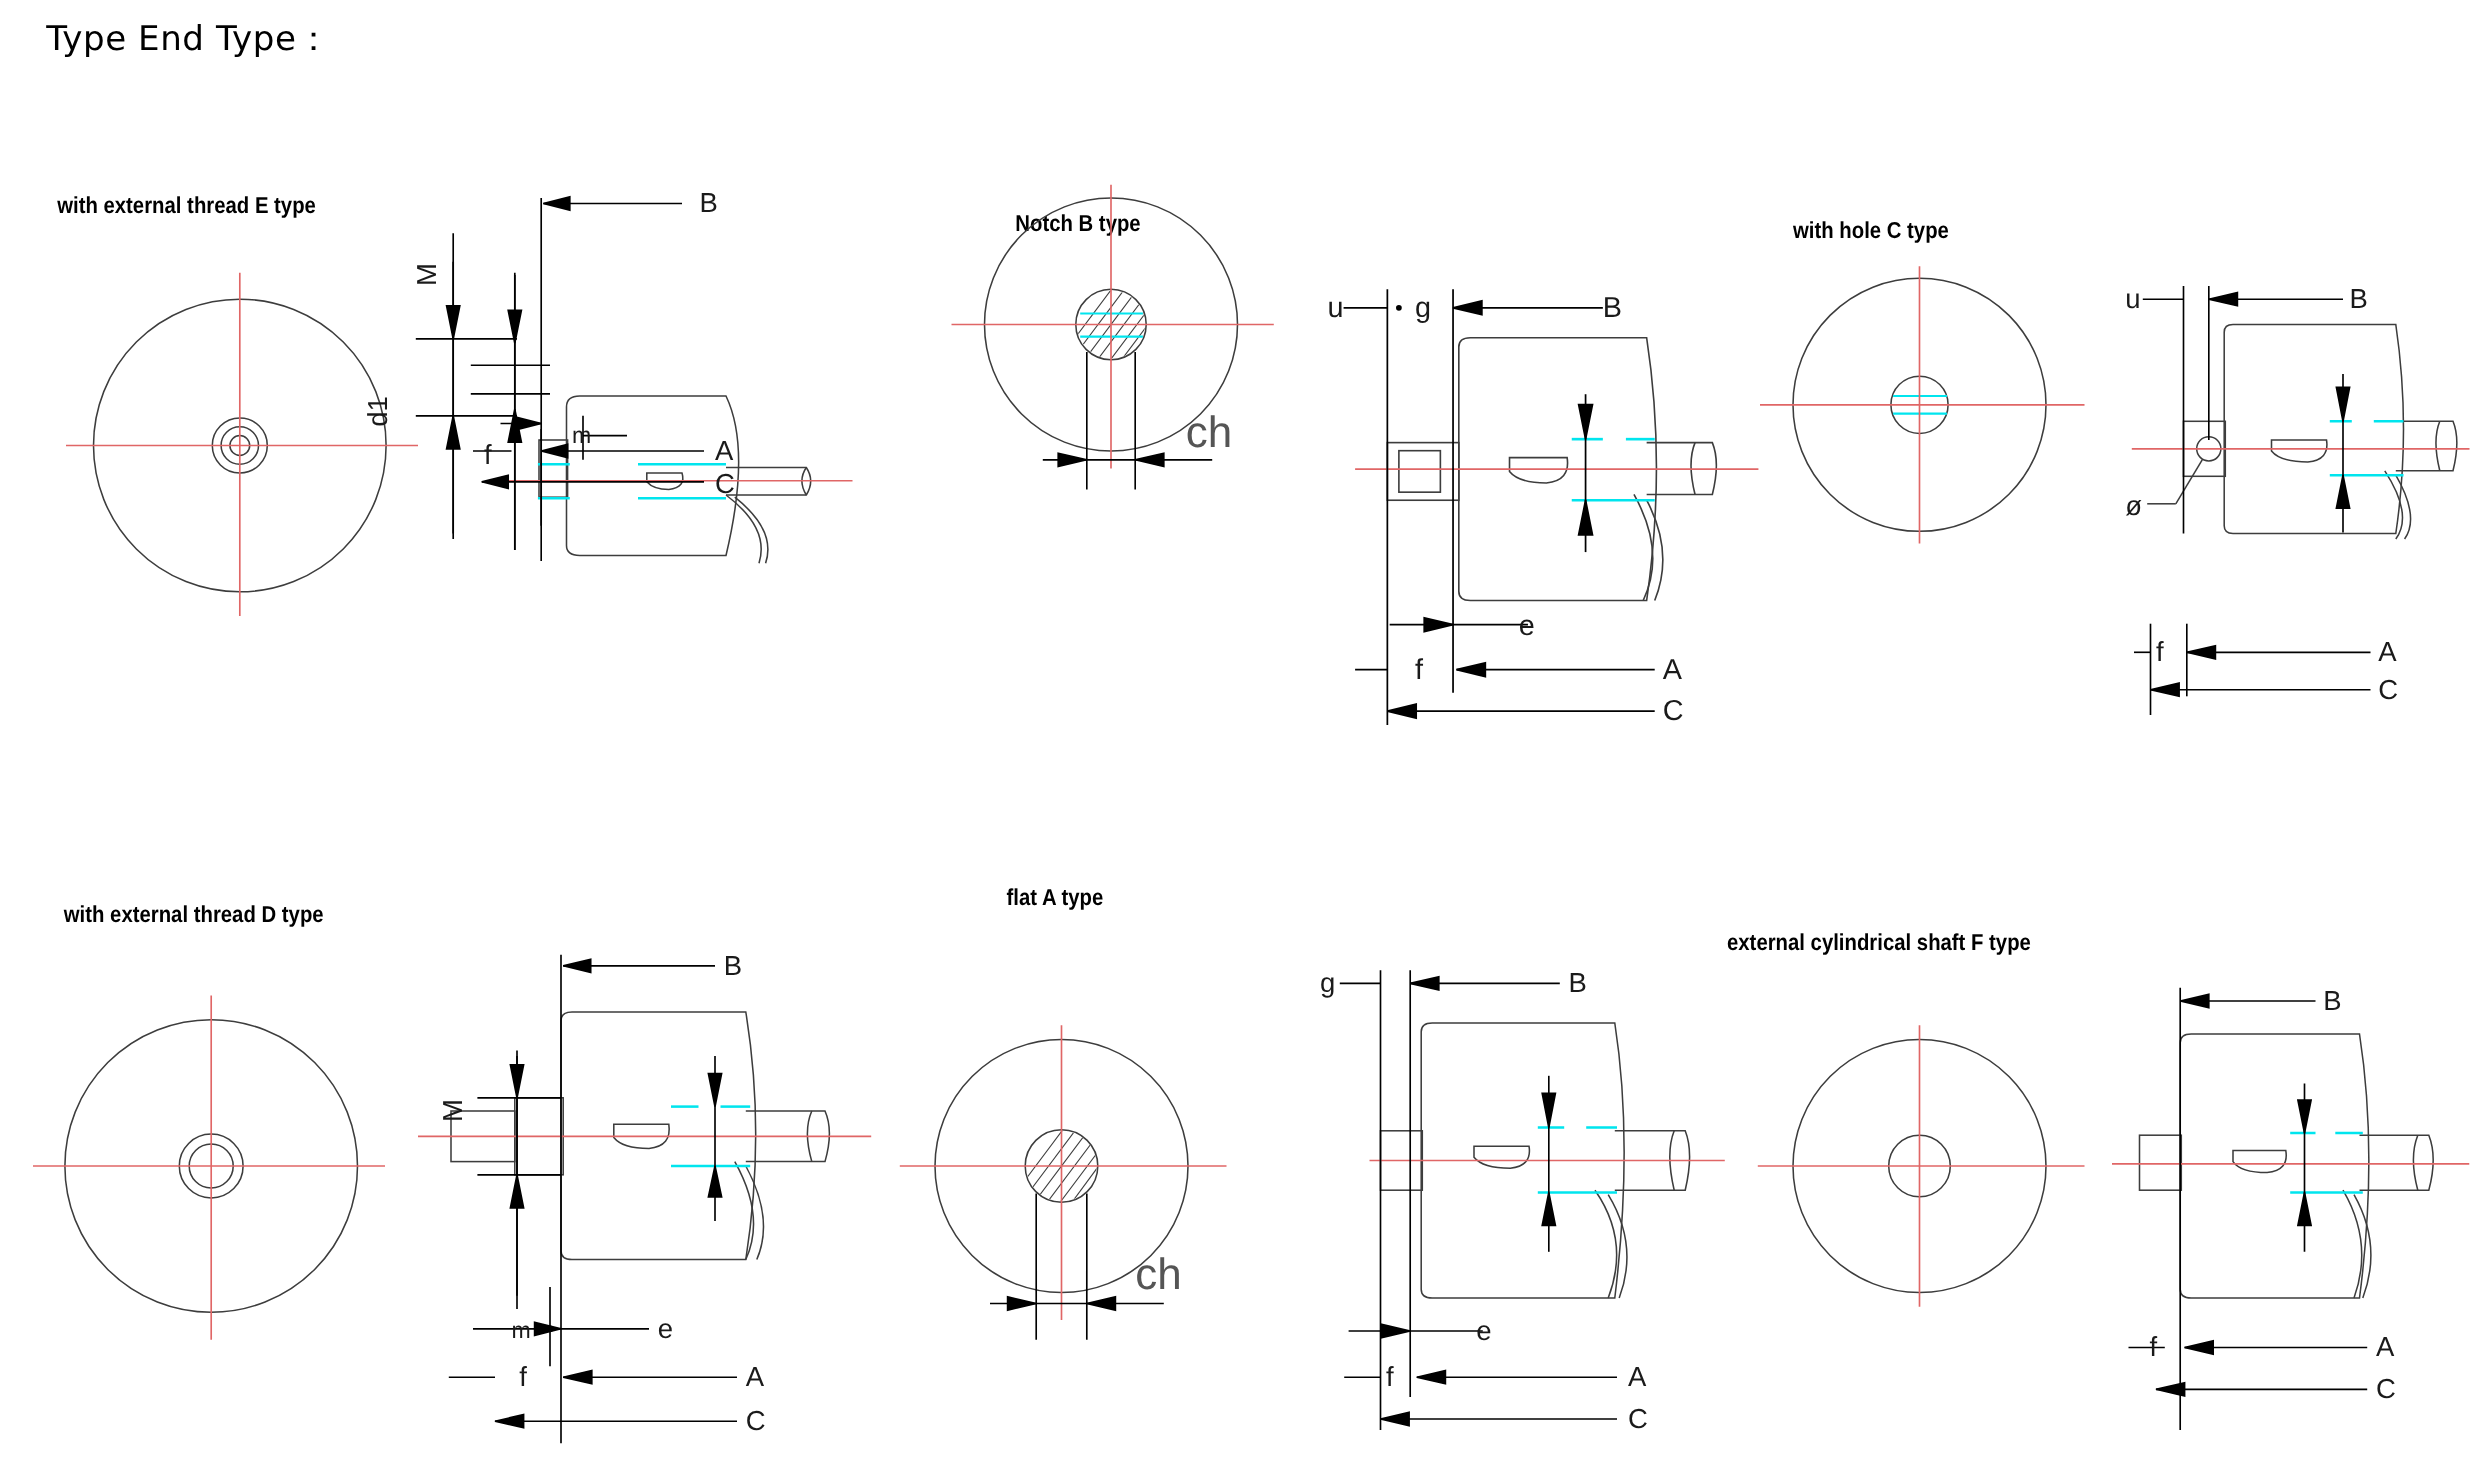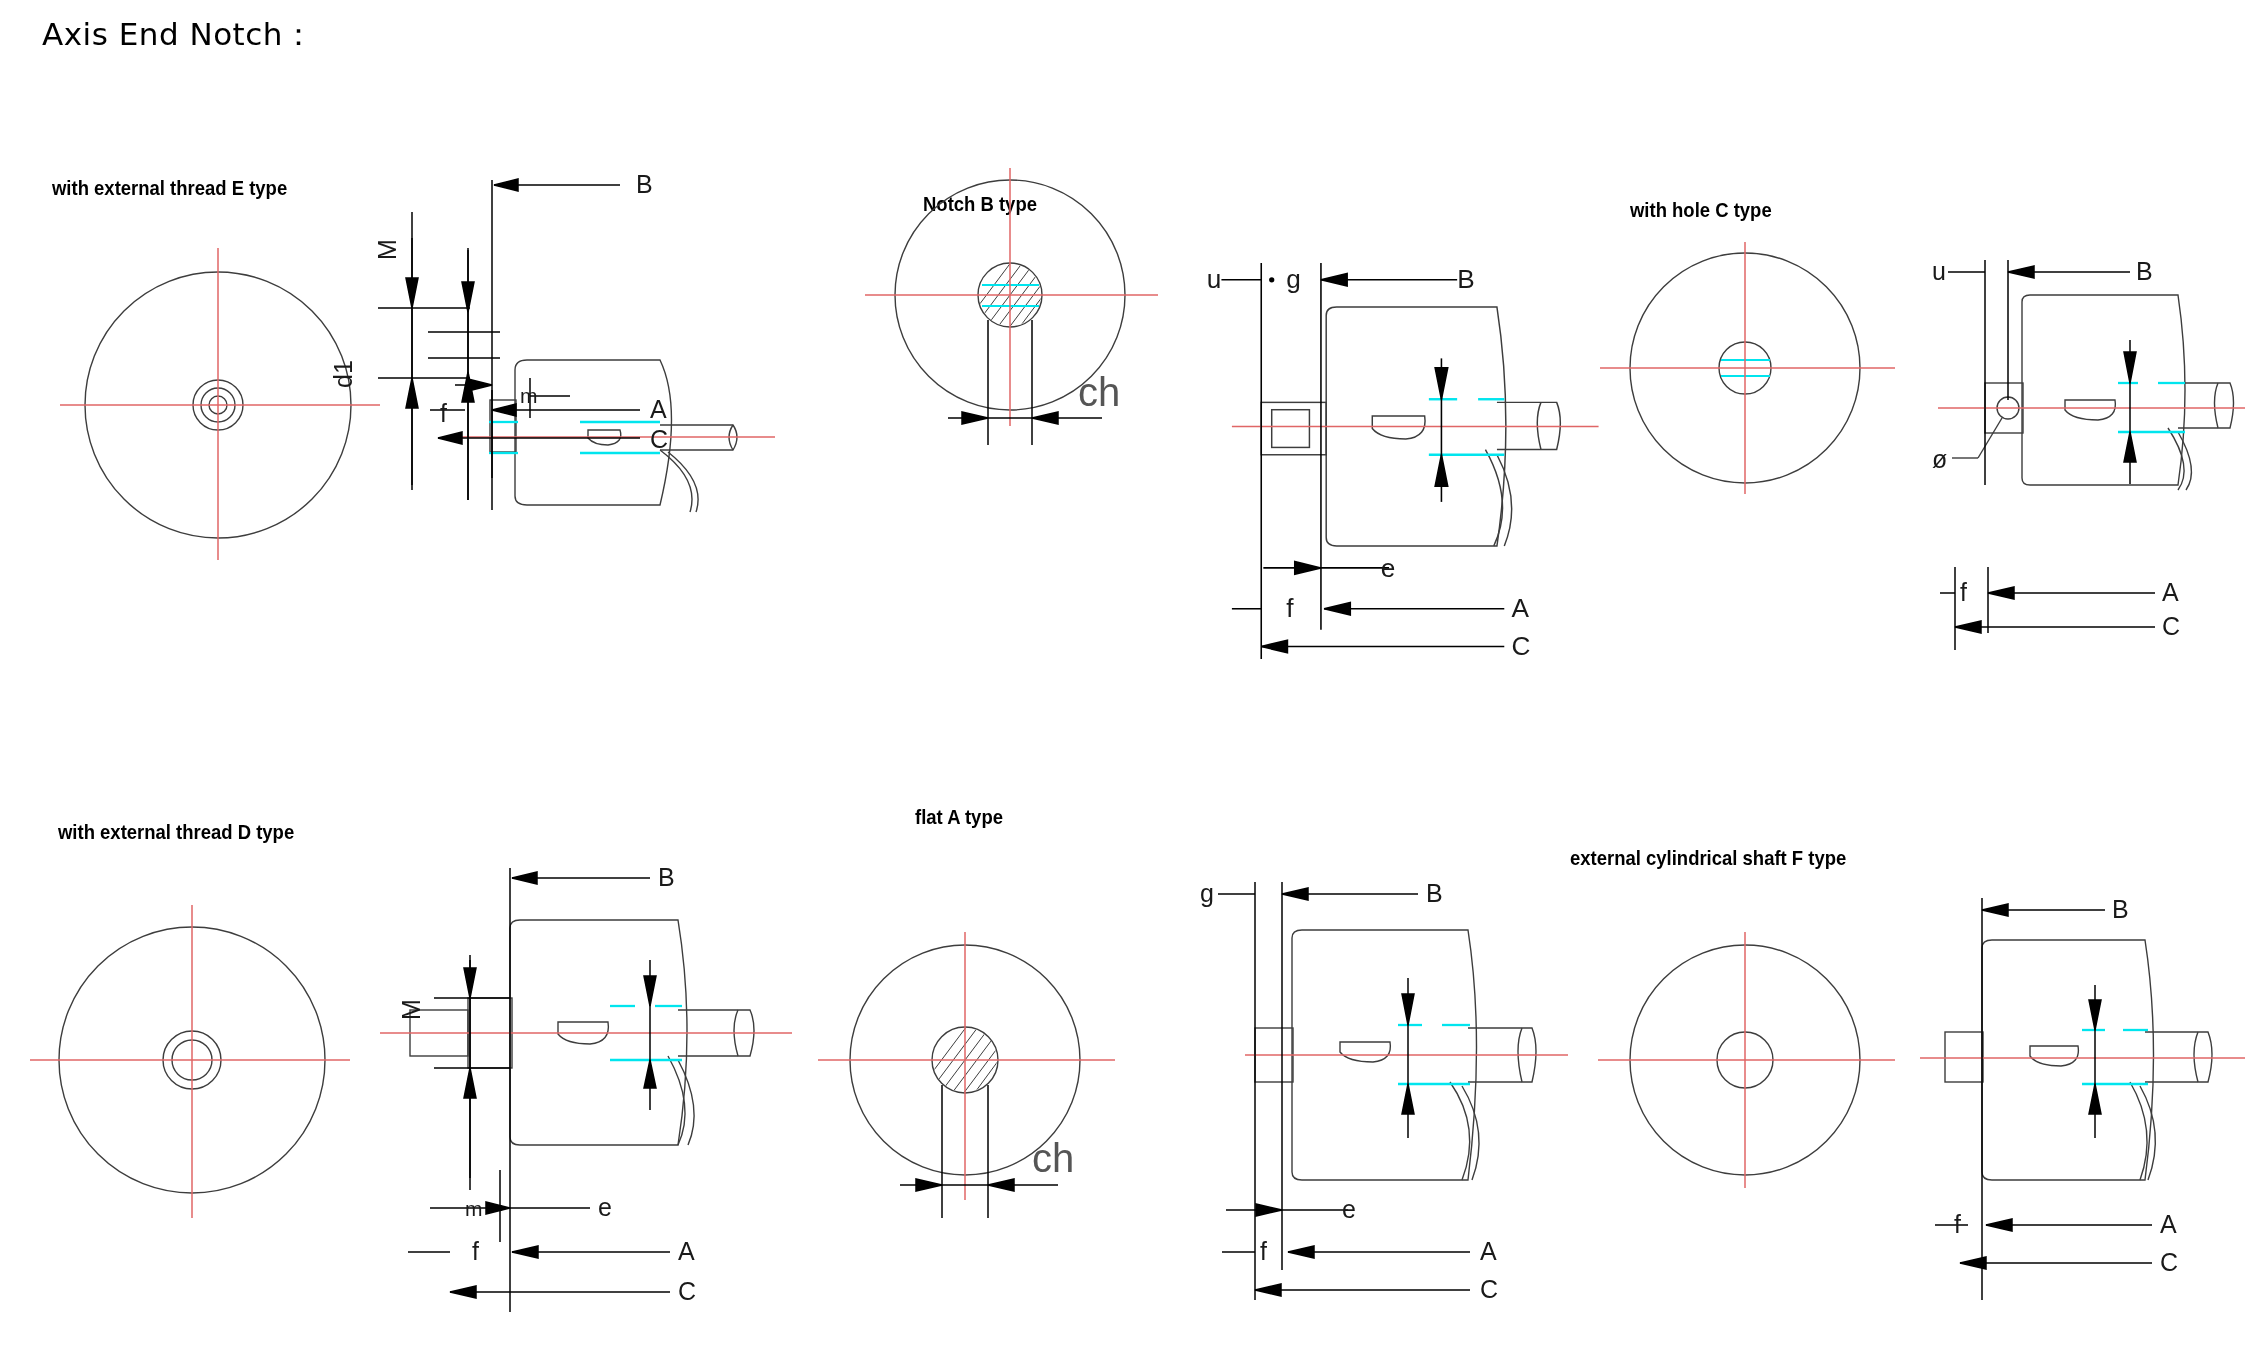--- a/index.html
+++ b/index.html
@@ -49,21 +49,21 @@
   }
   .ch-txt {
     font-family: "Liberation Sans", sans-serif;
     font-size: 40px;
     fill: #555;
   }
 </style>
 </head>
 <body>
 
-<div id="page-title">Axis End Notch：</div>
+<div id="page-title">Type End Type：</div>
 
 <div class="sect-label" style="left:52px; top:176px;">with external thread E  type</div>
 <div class="sect-label" style="left:923px; top:192px;">Notch B type</div>
 <div class="sect-label" style="left:1630px; top:198px;">with hole C type</div>
 <div class="sect-label" style="left:58px; top:820px;">with external thread   D  type</div>
 <div class="sect-label" style="left:915px; top:805px;">flat A type</div>
 <div class="sect-label" style="left:1570px; top:846px;">external cylindrical shaft F type</div>
 
 <div class="figure" style="left:0px; top:160px;">
 <svg width="800" height="340" viewBox="0 0 800 340">

